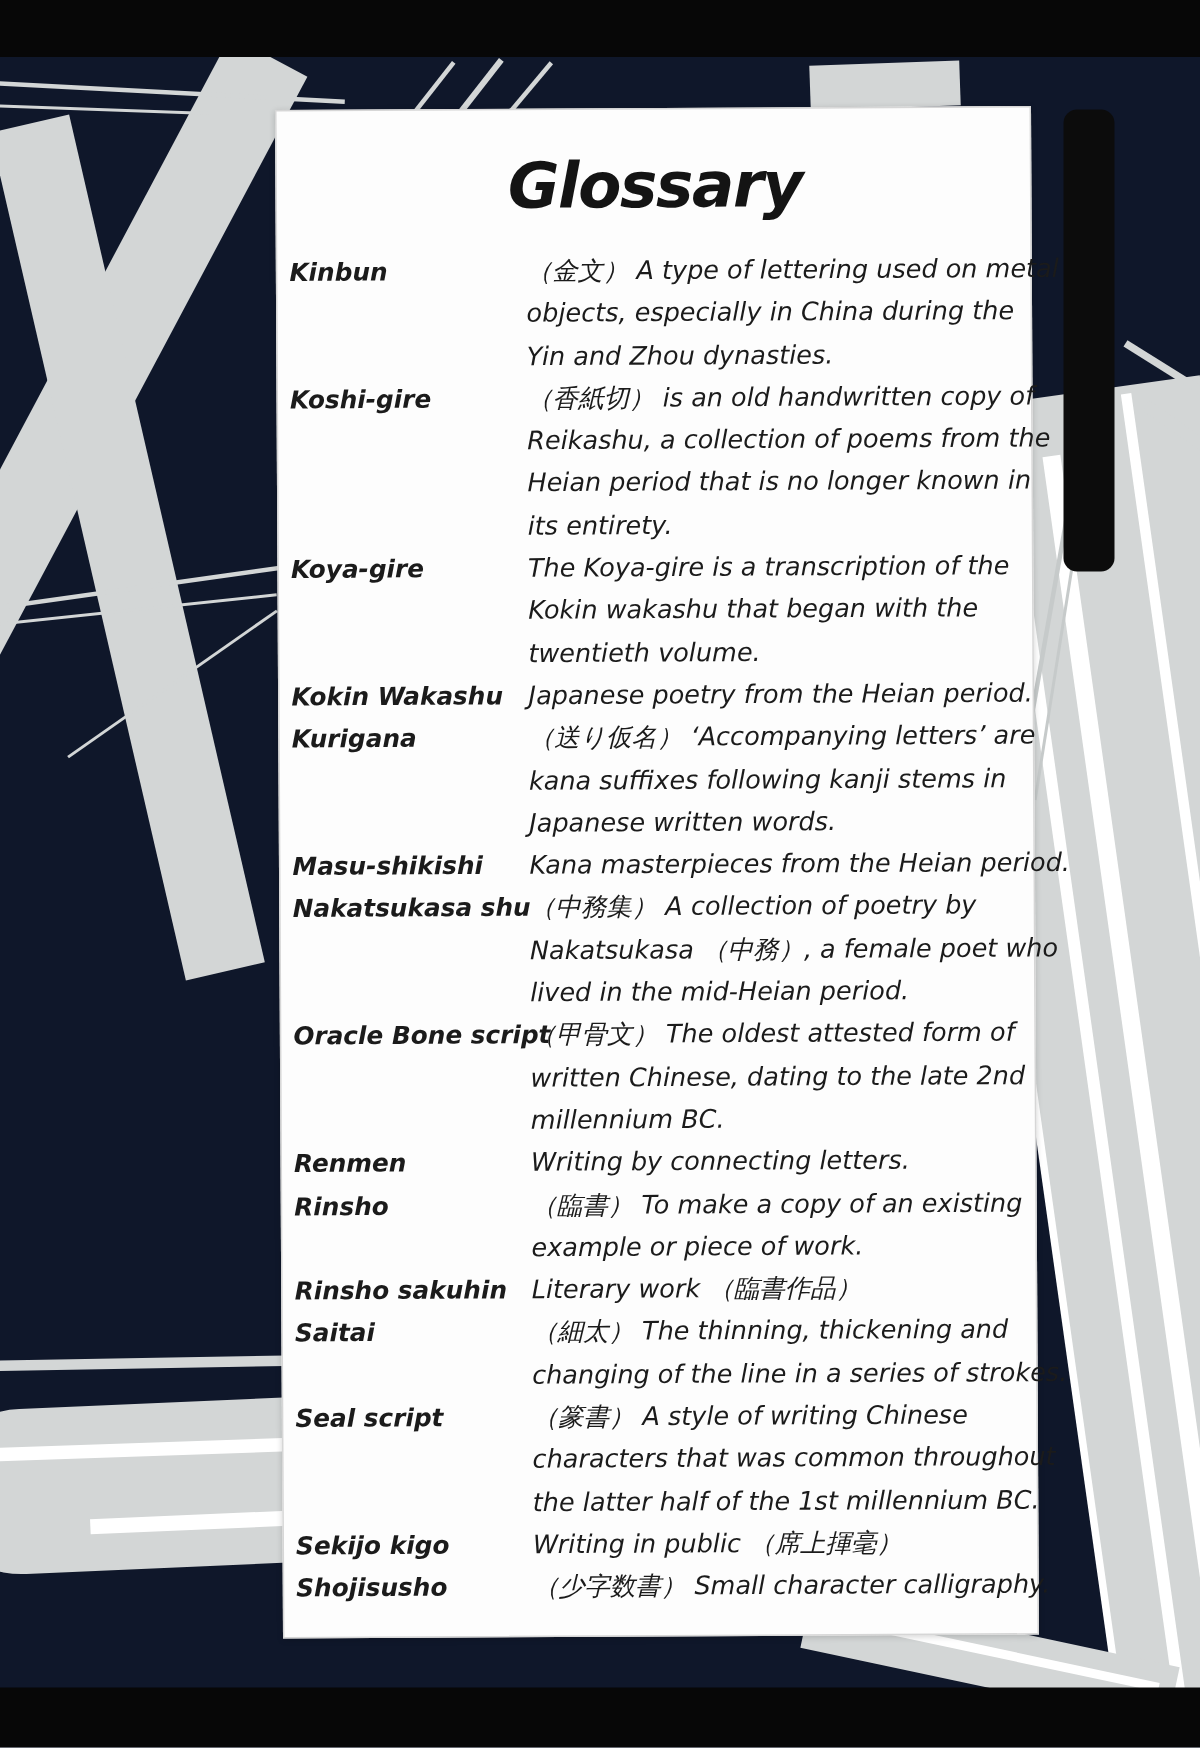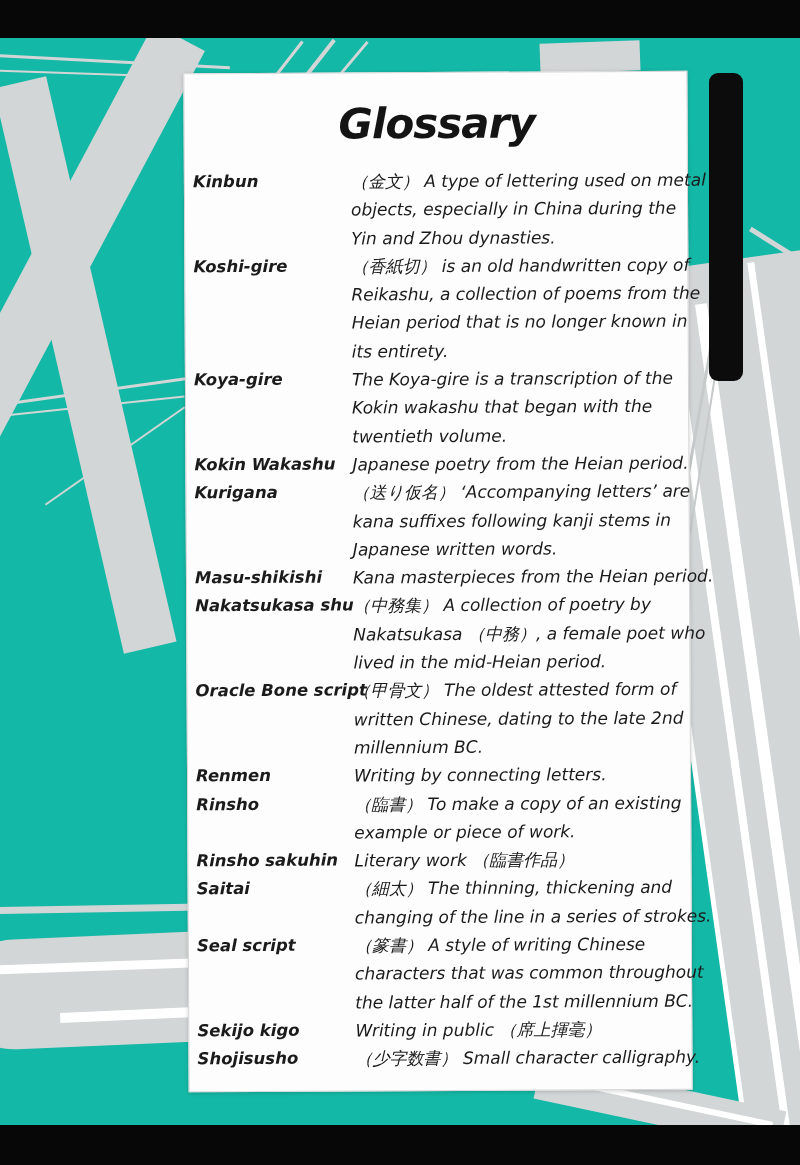--- a/index.html
+++ b/index.html
@@ -1,20 +1,20 @@
 <!DOCTYPE html>
 <html><head>
 <meta charset="utf-8">
 <style>
   html, body { margin: 0; padding: 0; }
   .page {
     position: relative;
     width: 800px;
     height: 1165px;
-    background: #14b8a6;
+    background: #0f172a;
     overflow: hidden;
     font-family: "DejaVu Sans", sans-serif;
   }
   
   .bg-art { position: absolute; inset: 0; z-index: 1; }
   .stroke { position: absolute; background: #d3d6d6; }
   .stroke.white { background: #ffffff; }
   .stroke.faint { background: #c6caca; }
   
   .s-l1 { left: 40px;  top: 10px;  width: 58px;  height: 470px; transform: rotate(28deg); }

